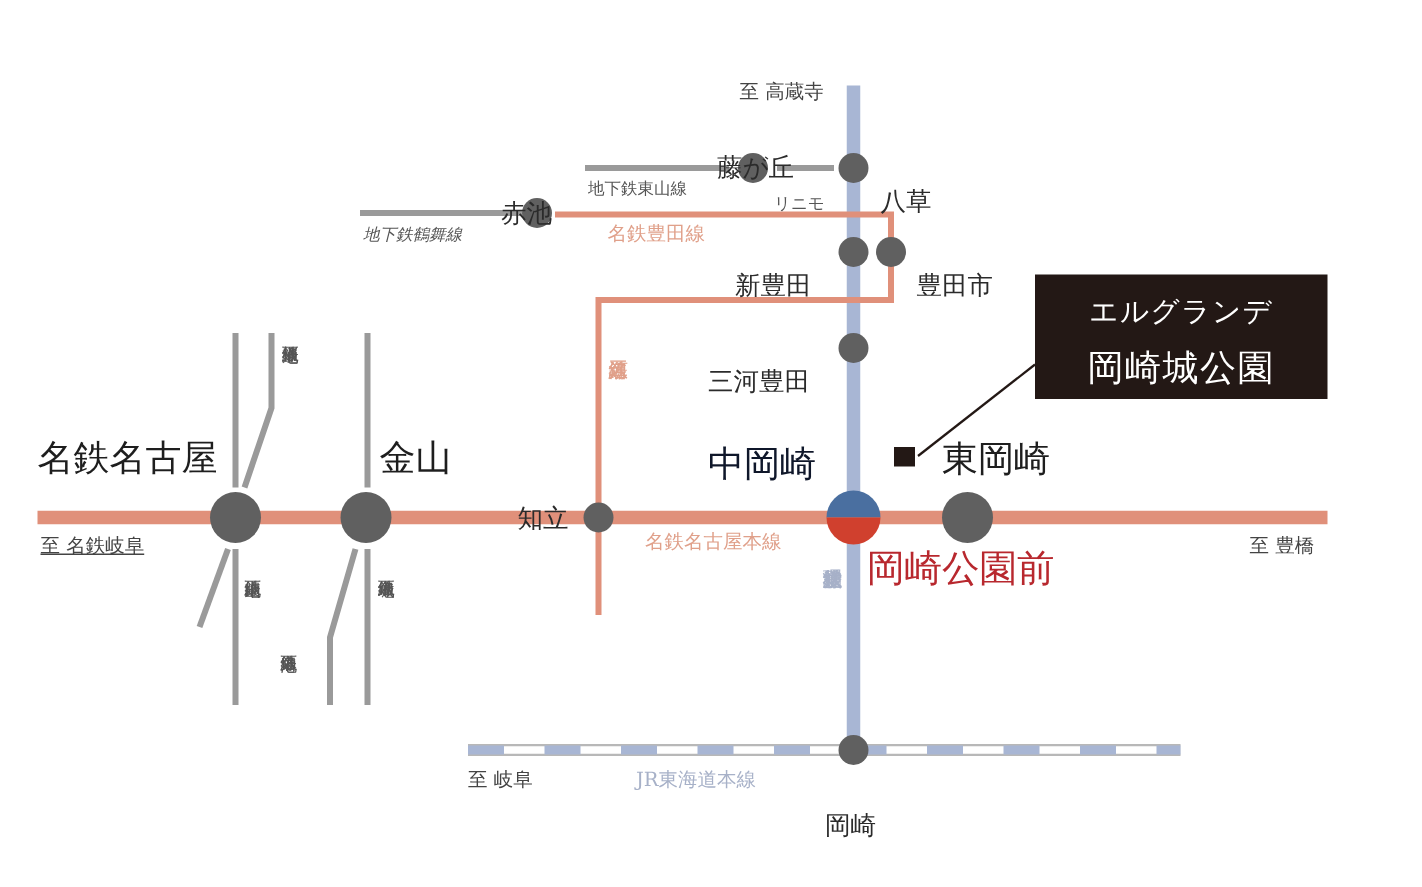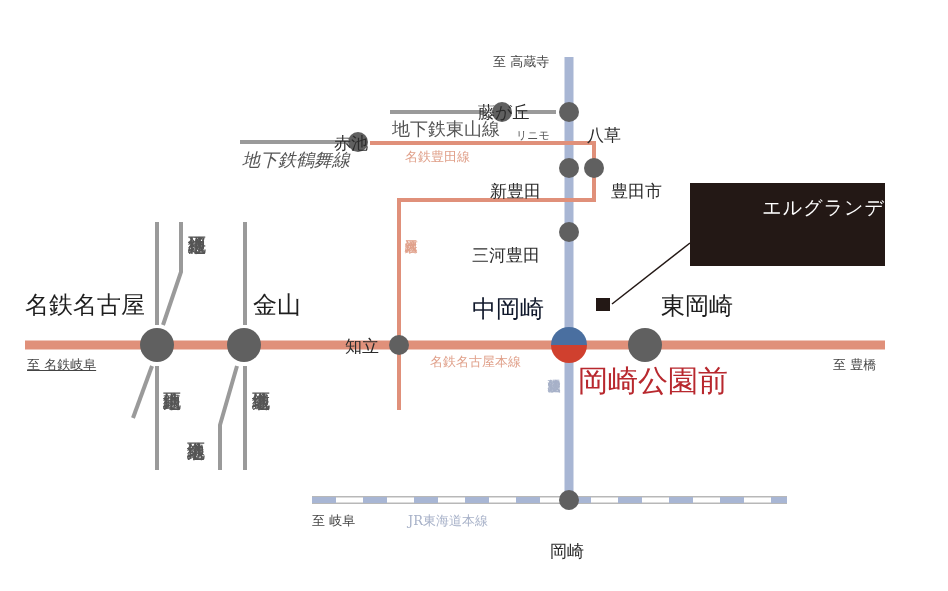--- a/index.html
+++ b/index.html
@@ -3,26 +3,26 @@
 <meta charset="utf-8">
 <style>
   html, body { margin: 0; padding: 0; background: #ffffff; }
   body { width: 948px; height: 591px; position: relative; overflow: hidden;
          font-family: "DejaVu Serif", "Liberation Serif", serif; }
   #map { position: absolute; left: 0; top: 0; width: 948px; height: 591px; }
   .lbl { position: absolute; white-space: nowrap; line-height: 1; color: #2a2a2a; }
   .big { font-size: 24px; color: #1e1e1e; }
   .mid { font-size: 17px; color: #2b2b2b; margin-top: 24px; }
   .sm  { font-size: 13px; color: #444; }
-  .line-gray { font-size: 18px; color: #555; }
+  .line-gray { font-size: 11px; color: #555; }
   .line-orange { font-size: 13px; color: #e0a08a; }
   .line-blue { font-size: 13px; color: #a7b1c8; }
   .vert { writing-mode: vertical-rl; text-orientation: upright; letter-spacing: 0; line-height: 1.05; }
   .callout { position: absolute; left: 690px; top: 183px; width: 195px; height: 83px;
-             background: #231815; color: #ffffff; text-align: right; }
+             background: #231815; color: #ffffff; text-align: center; }
   .callout .l1 { display: block; font-size: 19px; margin-top: 12px; letter-spacing: 1px; }
   .callout .l2 { display: block; font-size: 24px; margin-top: 8px; letter-spacing: 1px; }
 </style>
 </head>
 <body>
 
 <svg id="map" width="948" height="591" viewBox="0 0 948 591" xmlns="http://www.w3.org/2000/svg">
 
   <g stroke="#9a9a9a" stroke-width="4" fill="none" stroke-linecap="butt">
     <line x1="157" y1="222" x2="157" y2="325"></line>
@@ -70,45 +70,46 @@
     <path d="M551,345 A18,18 0 0 1 587,345 Z" fill="#4a6fa0"></path>
     <path d="M551,345 A18,18 0 0 0 587,345 Z" fill="#d0402e"></path>
   </g>
 
   <line x1="690" y1="243" x2="612" y2="304" stroke="#231815" stroke-width="1.5"></line>
   <rect x="596" y="298" width="14" height="13" fill="#231815"></rect>
 </svg>
 
 <div class="callout">
   <span class="l1">エルグランデ</span>
+  <span class="l2">岡崎城公園</span>
 </div>
 
 <div class="lbl big" style="left:25px; top:293px;">名鉄名古屋</div>
 <div class="lbl big" style="left:253px; top:293px;">金山</div>
 <div class="lbl mid" style="left:345px; top:314px;">知立</div>
 <div class="lbl big" style="left:472px; top:297px; color:#0f172a;">中岡崎</div>
-<div class="lbl big" style="left:578px; top:366px; color:#b8282e; font-size:30px;">岡崎公園前</div>
-<div class="lbl big" style="left:628px; top:294px;margin-left:33px;">東岡崎</div>
+<div class="lbl big" style="left:578px; top:366px; color:#b8282e; font-size:25px;">岡崎公園前</div>
+<div class="lbl big" style="left:628px; top:294px;">東岡崎</div>
 <div class="lbl mid" style="left:472px; top:223px;">三河豊田</div>
 <div class="lbl mid" style="left:490px; top:159px;">新豊田</div>
 <div class="lbl mid" style="left:611px; top:159px;">豊田市</div>
 <div class="lbl mid" style="left:587px; top:103px;">八草</div>
 <div class="lbl mid" style="left:478px; top:80px;">藤が丘</div>
 <div class="lbl mid" style="left:334px; top:111px;">赤池</div>
 <div class="lbl mid" style="left:550px; top:519px;">岡崎</div>
 
 <div class="lbl sm" style="left:27px; top:358px;text-decoration:underline;">至 名鉄岐阜</div>
 <div class="lbl sm" style="left:833px; top:358px;">至 豊橋</div>
 <div class="lbl sm" style="left:493px; top:55px;">至 高蔵寺</div>
 <div class="lbl sm" style="left:312px; top:514px;">至 岐阜</div>
 
 <div class="lbl line-orange" style="left:430px; top:355px;">名鉄名古屋本線</div>
 <div class="lbl line-orange vert" style="left:404px; top:230px;">名鉄三河線</div>
 <div class="lbl line-orange" style="left:405px; top:150px;">名鉄豊田線</div>
 <div class="lbl line-blue vert" style="left:547px; top:369px;">愛知環状鉄道線</div>
-<div class="lbl line-blue" style="left:408px; top:514px;">JR東海道本線</div>
+<div class="lbl line-blue" style="left:424px; top:514px;">JR東海道本線</div>
 <div class="lbl line-gray" style="left:392px; top:120px;">地下鉄東山線</div>
 <div class="lbl line-gray" style="left:516px; top:120px; font-size:11px;margin-top:10px;">リニモ</div>
 <div class="lbl line-gray" style="left:242px; top:151px;font-style:italic;">地下鉄鶴舞線</div>
 <div class="lbl line-gray vert" style="left:187px; top:222px; height:42px; line-height:1.05;">地下鉄桜通線</div>
 <div class="lbl line-gray vert" style="left:162px; top:378px;">地下鉄東山線</div>
 <div class="lbl line-gray vert" style="left:186px; top:428px; height:42px;">地下鉄名港線</div>
 <div class="lbl line-gray vert" style="left:251px; top:378px;">地下鉄名城線</div>
 
 </body></html>

